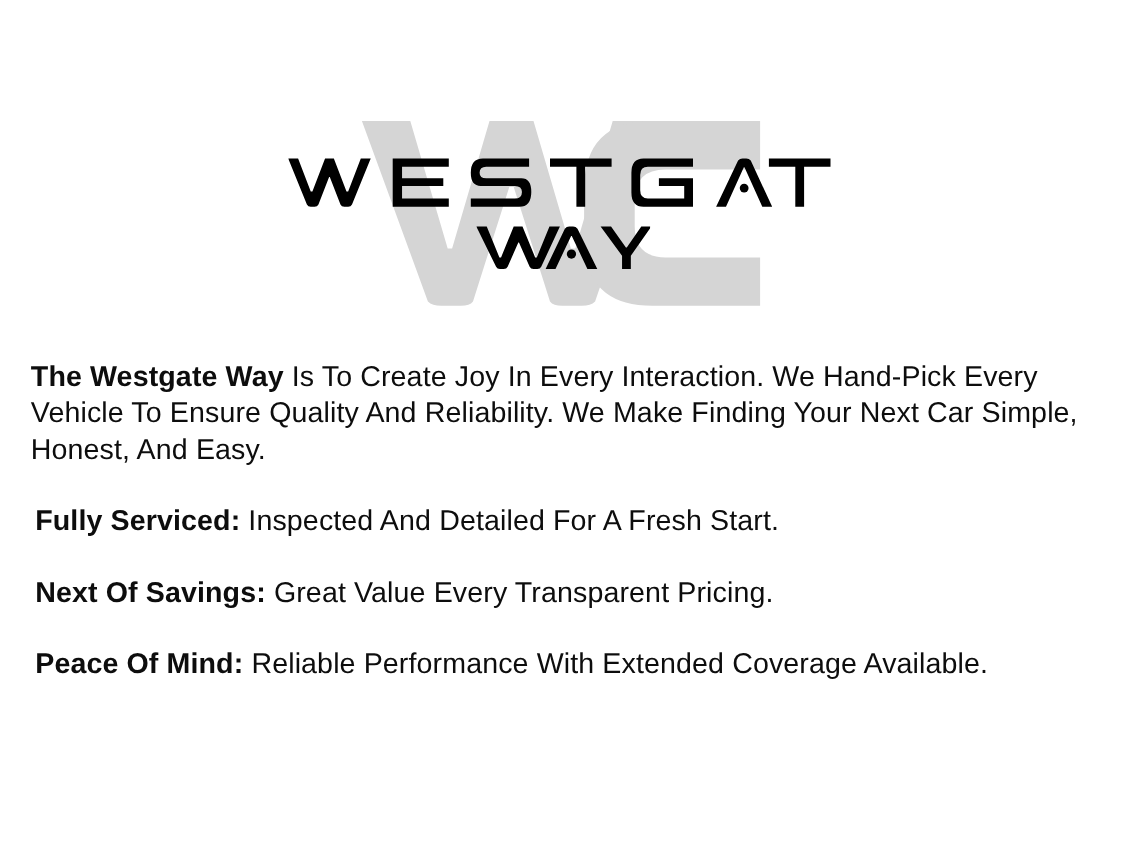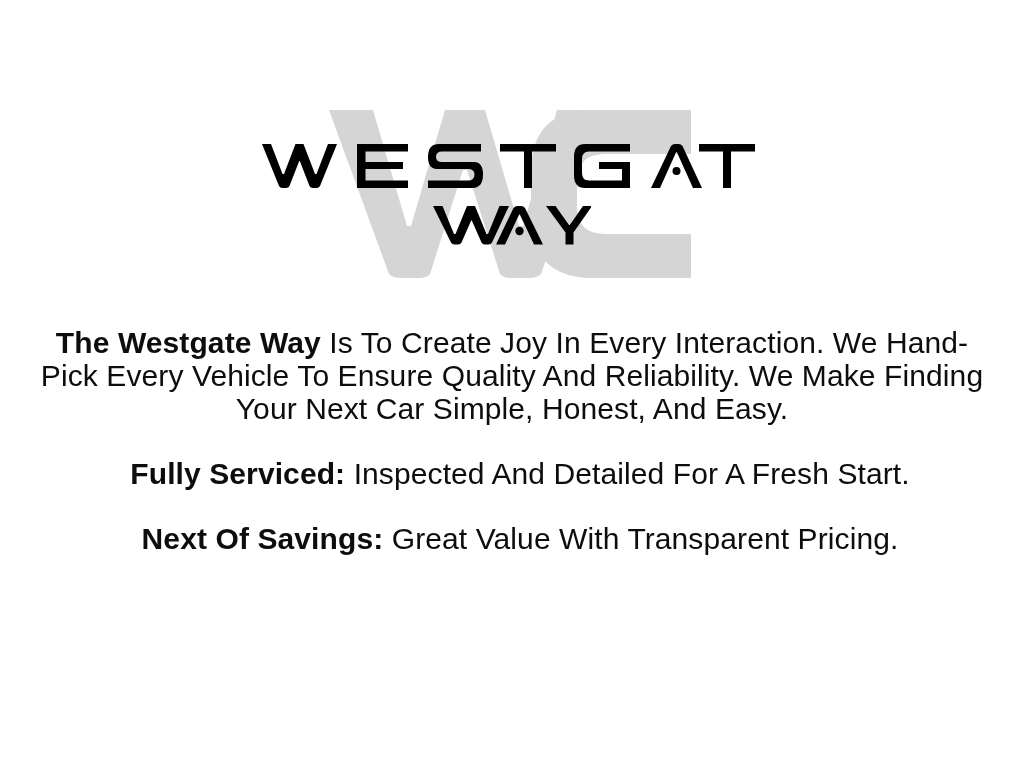--- a/index.html
+++ b/index.html
@@ -62,31 +62,30 @@
 
   
   .copy {
     position: absolute;
     left: 0;
     top: 326px;
     width: 1024px;
   }
 
   .para {
-    text-align: center;
-    font-size: 30px;
+    font-size: 26px;
     line-height: 33px;
     letter-spacing: 0.1px;
     color: #0d0d0d;
     padding: 0 28px;
     box-sizing: border-box;
   }
 
   .para.intro { margin: 0 0 0 0; }
-  .para.feature { margin: 32px 0 0 16px; }
+  .para.feature { margin: 32px 0 0 4px; }
   .para.feature.last { margin-top: 32px; }
 
   .lead {
     font-weight: bold;
   }
 </style>
 </head>
 <body>
 
 <div id="slide">
@@ -158,18 +157,19 @@
     </div>
 
   </div>
 
   <div class="copy">
 
     <p class="para intro"><span class="lead">The Westgate Way</span><span> Is To Create Joy In Every Interaction. We Hand-Pick Every Vehicle To Ensure Quality And Reliability. We Make Finding Your Next Car Simple, Honest, And Easy.</span></p>
 
     <p class="para feature"><span class="lead">Fully Serviced:</span><span> Inspected And Detailed For A Fresh Start.</span></p>
 
-    <p class="para feature"><span class="lead">Next Of Savings:</span><span> Great Value With Transparent Pricing.</span></p>
+    <p class="para feature"><span class="lead">Next Of Savings:</span><span> Great Value Every Transparent Pricing.</span></p>
 
+    <p class="para feature last"><span class="lead">Peace Of Mind:</span><span> Reliable Performance With Extended Coverage Available.</span></p>
 
   </div>
 
 </div>
 
 </body></html>

